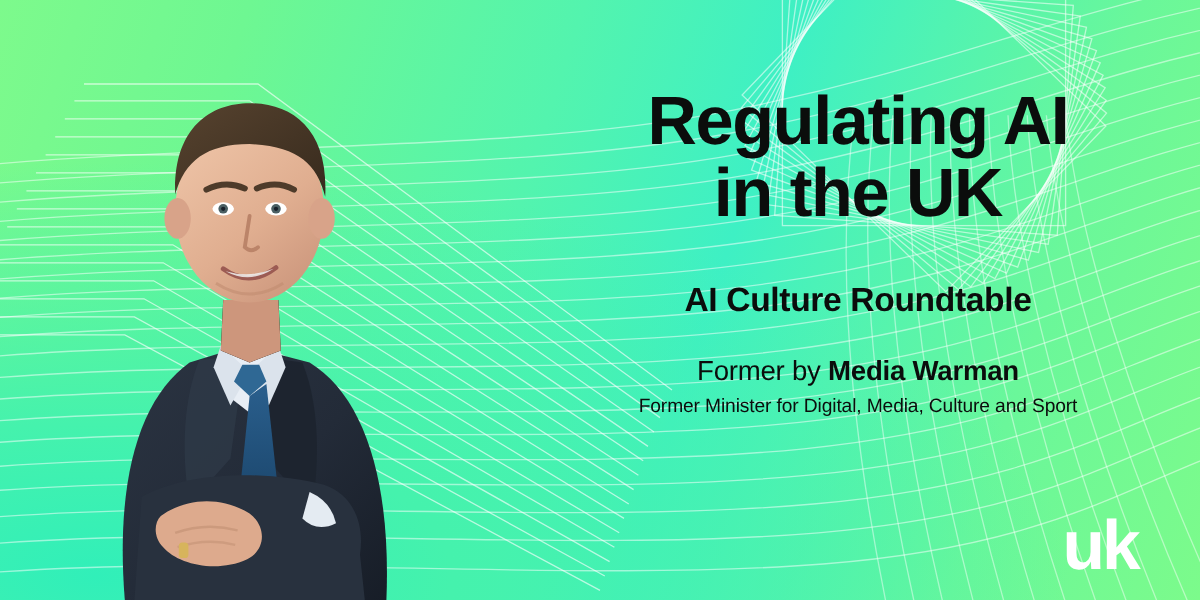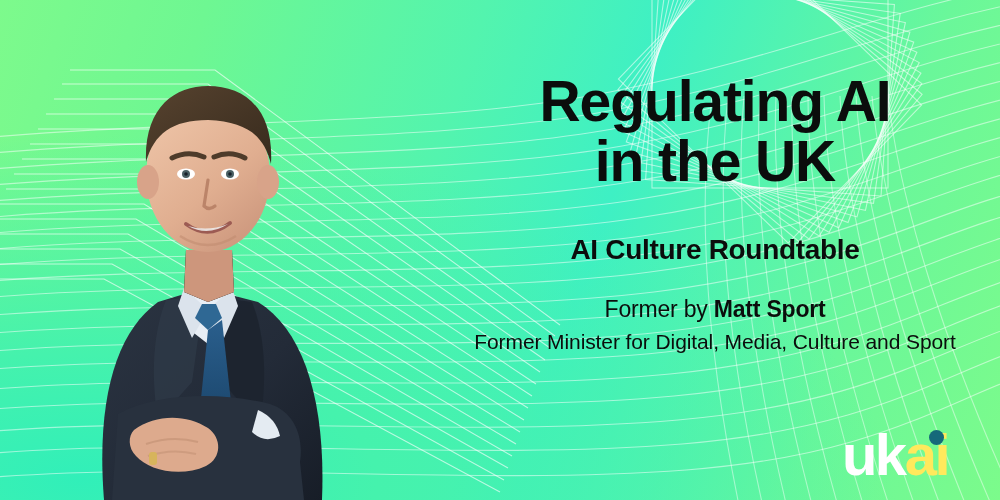--- a/index.html
+++ b/index.html
@@ -89,21 +89,21 @@
     letter-spacing: -0.2px;
   }
   .chair-line .chair-name {
     font-weight: 700;
   }
 
   .role-line {
     margin: 0;
     padding-top: 7px;
     color: #0b0d0c;
-    font-size: 21px;
+    font-size: 16px;
     font-weight: 400;
     letter-spacing: -0.1px;
   }
 
   
   .logo {
     position: absolute;
     right: 52px;
     bottom: 16px;
     display: flex;
@@ -317,27 +317,23 @@
     </svg>
   </div>
 
   <div class="content">
     <h1 class="headline">Regulating AI
 in the UK</h1>
 
     <h2 class="subhead">AI Culture Roundtable</h2>
 
     <p class="chair-line">
-      <span>Former by </span><span class="chair-name">Matt Sport</span>
+      <span>Former by </span><span class="chair-name">Media Warman</span>
     </p>
 
     <p class="role-line">Former Minister for Digital, Media, Culture and Sport</p>
   </div>
 
   <div class="logo">
     <span class="logo-uk">uk</span>
-    <span class="logo-ai">
-      <span>ai</span>
-      <span class="logo-dot"></span>
-    </span>
   </div>
 
 </div>
 
 </body></html>

